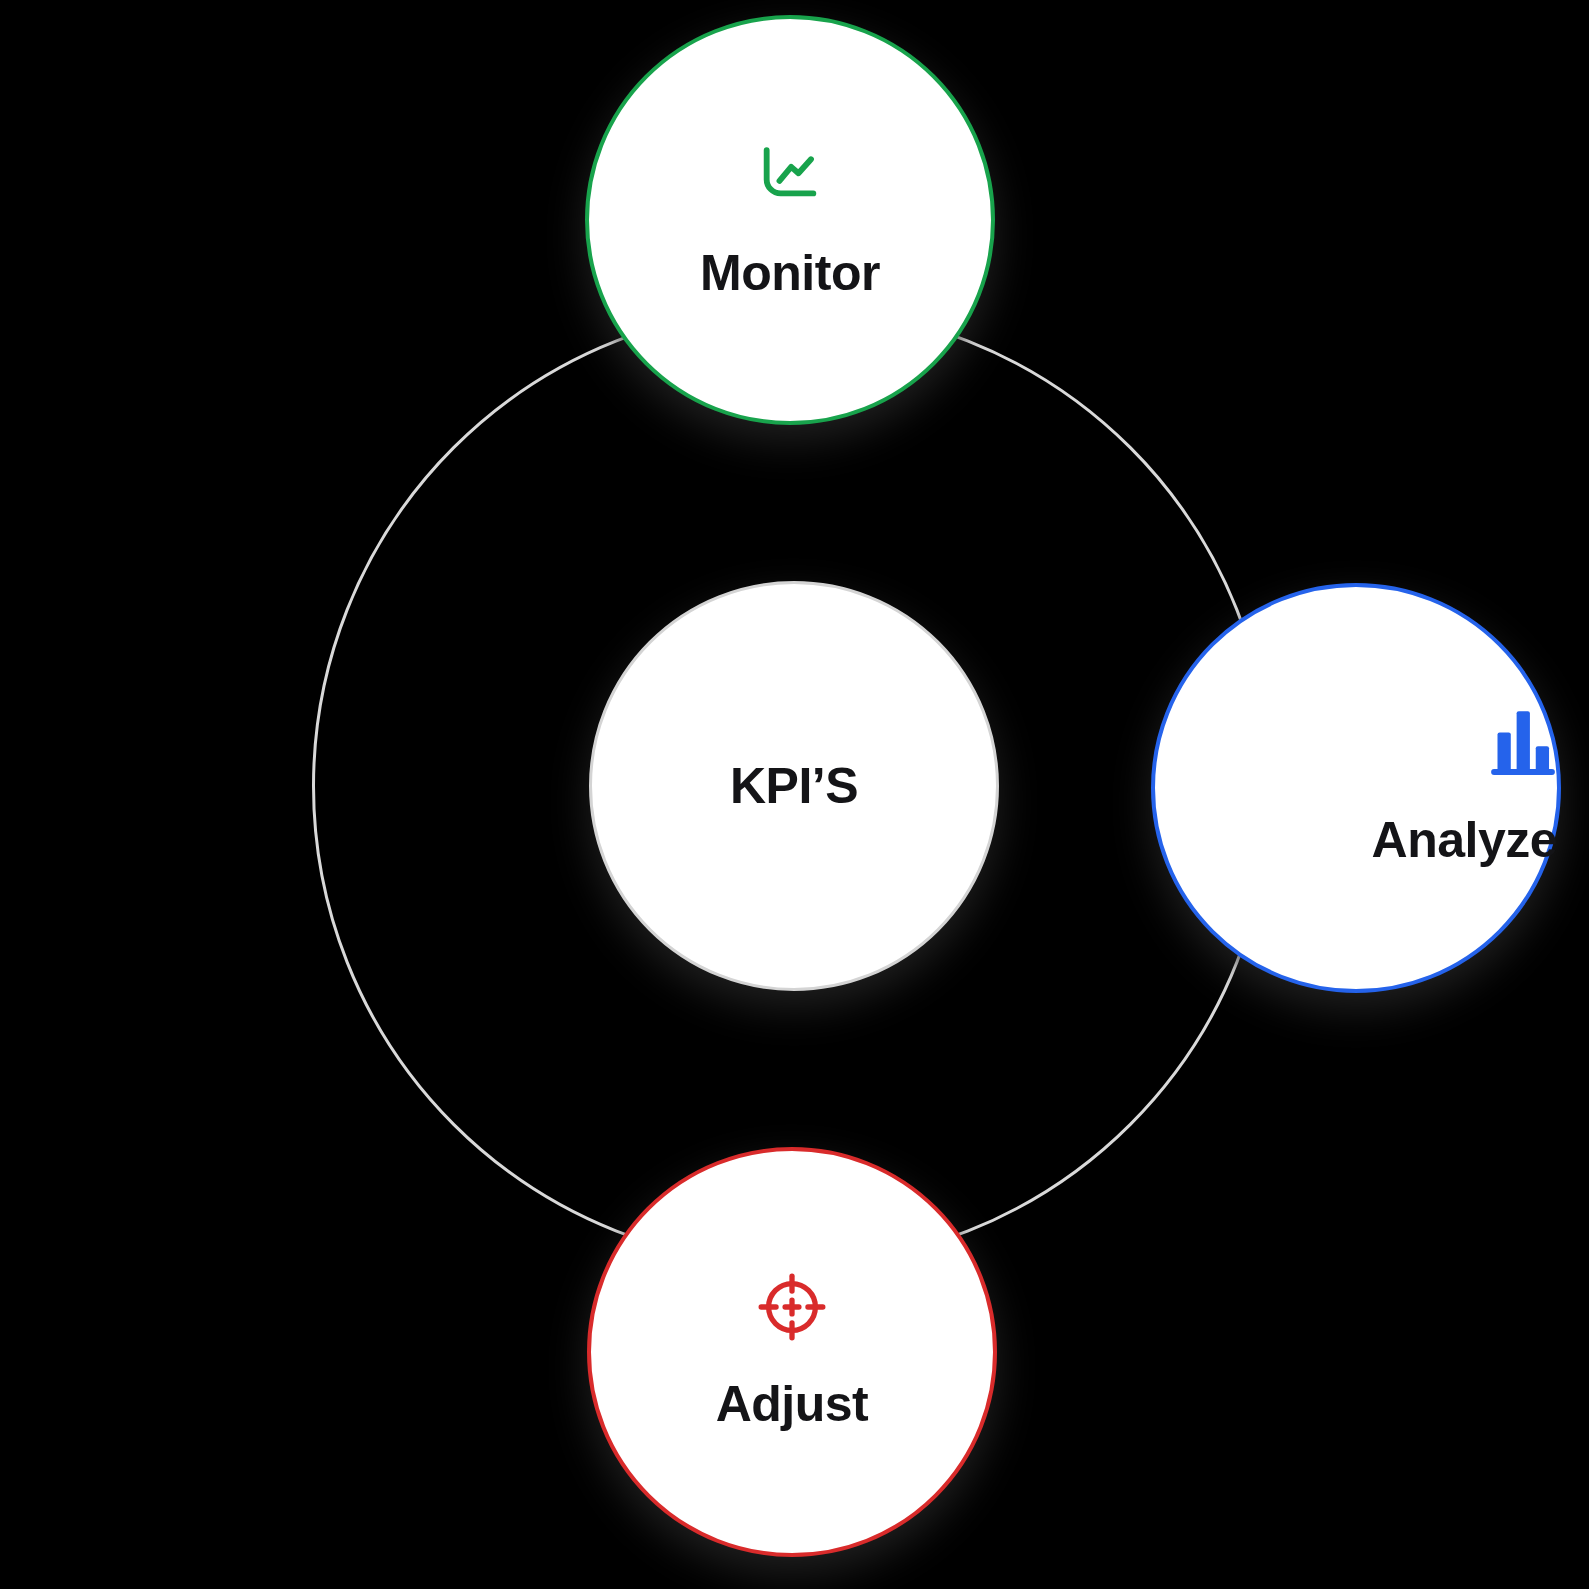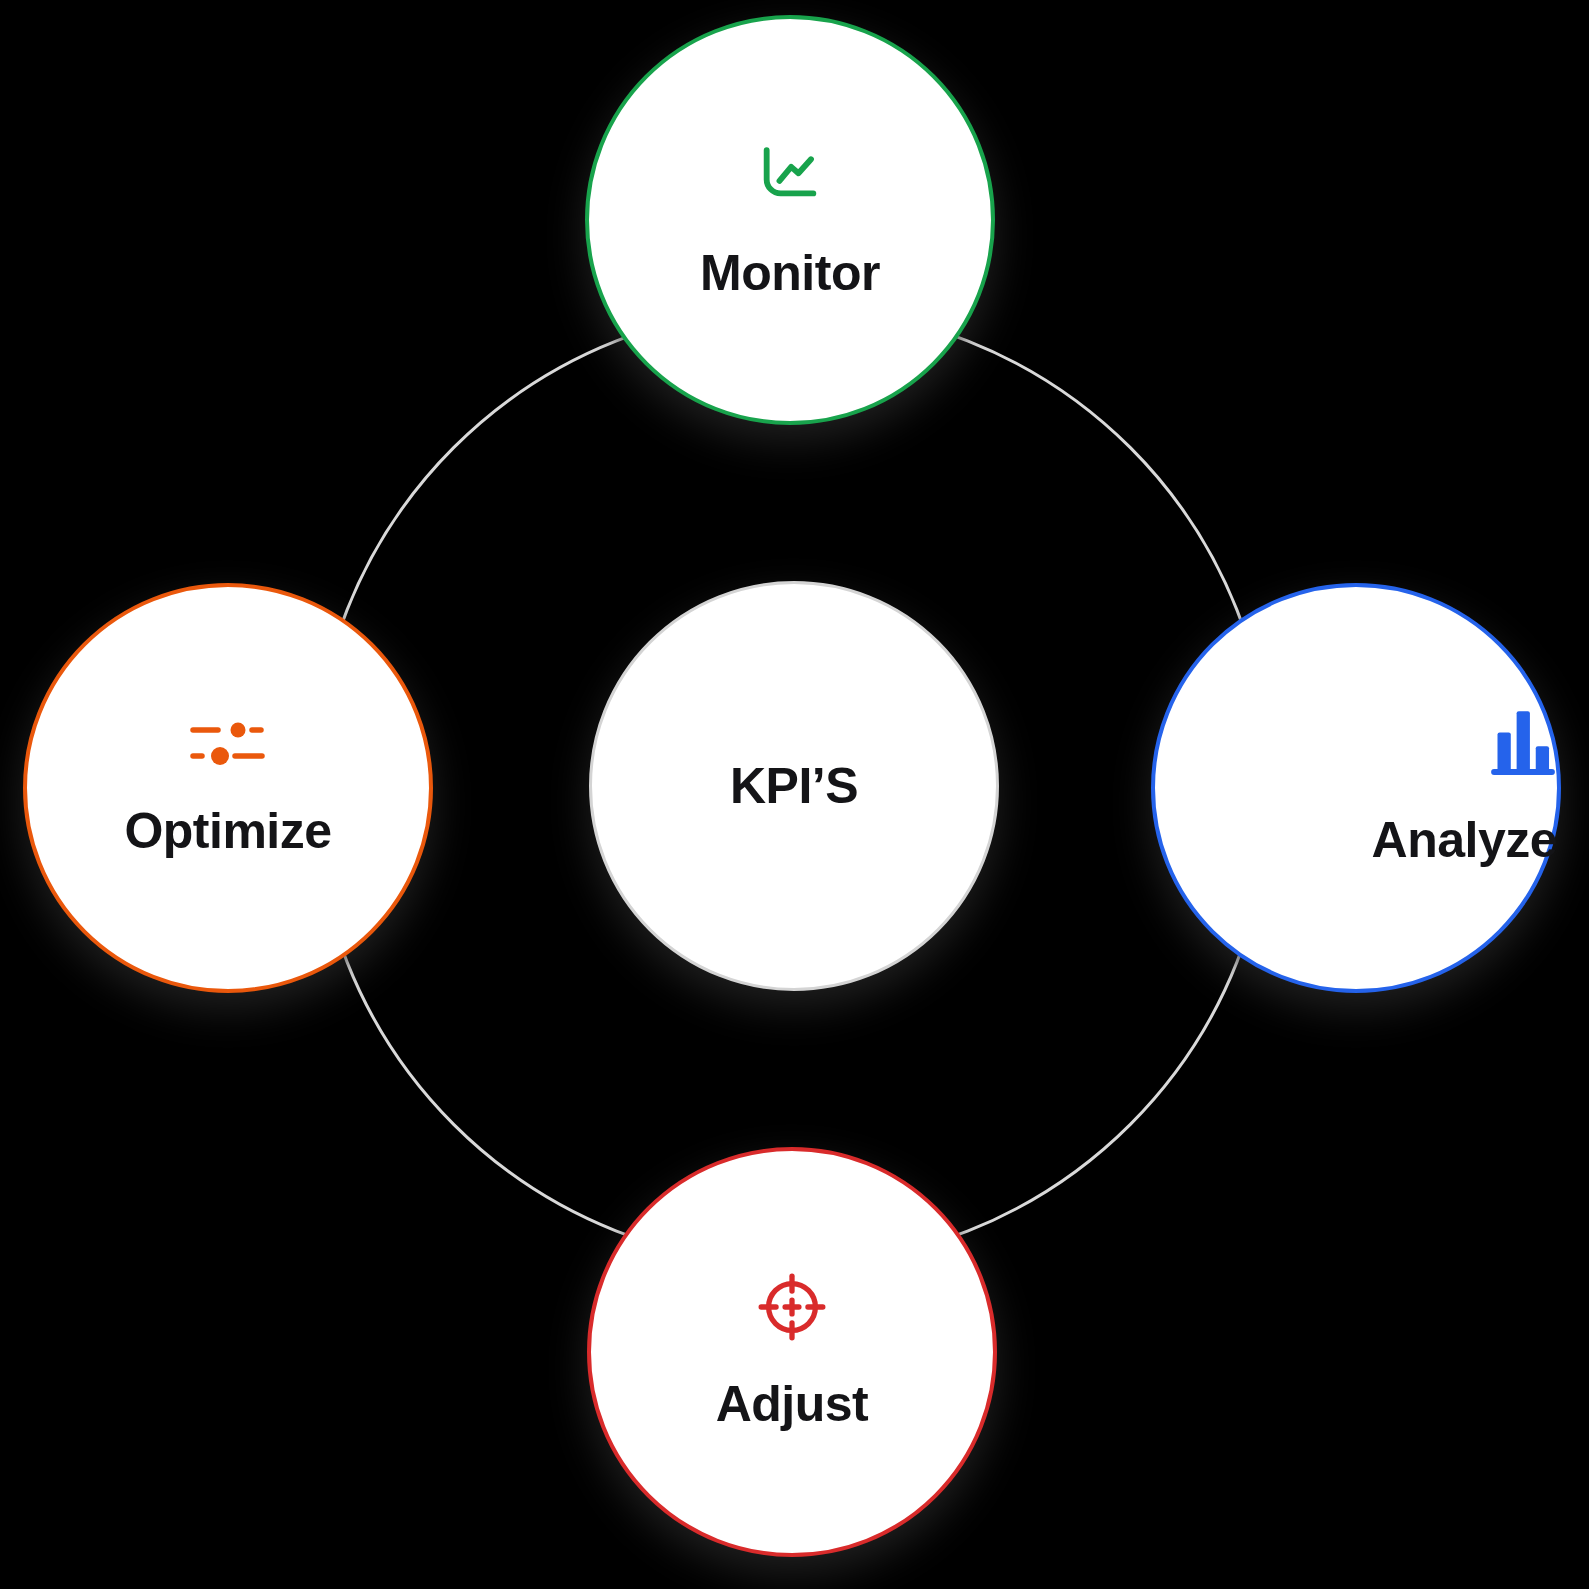--- a/index.html
+++ b/index.html
@@ -72,33 +72,20 @@
   <div class="node node-monitor" style="border-color: rgb(24, 163, 76); color: rgb(24, 163, 76);">
     <span class="icon-wrap">
       <svg width="70" height="70" viewBox="0 0 24 24" fill="none" stroke="currentColor" stroke-width="2" stroke-linecap="round" stroke-linejoin="round">
         <path d="M4 3.5 V13.5 a4.8 4.8 0 0 0 4.8 4.8 H20"></path>
         <path d="M8.4 14 L12.4 9.2 L14.9 11.4 L19.2 6.6"></path>
       </svg>
     </span>
     <div class="label" style="color: rgb(20, 20, 23);">Monitor</div>
   </div>
 
-  <div class="node node-optimize" style="border-color: rgb(234, 88, 12); color: rgb(234, 88, 12);">
-    <span class="icon-wrap">
-      <svg width="78" height="50" viewBox="0 0 78 50" fill="none" stroke="currentColor" stroke-width="5.5" stroke-linecap="round">
-        <line x1="4" y1="12" x2="29" y2="12"></line>
-        <circle cx="49" cy="12" r="7.5" fill="currentColor" stroke="none"></circle>
-        <line x1="63" y1="12" x2="72" y2="12"></line>
-        <line x1="4" y1="38" x2="13" y2="38"></line>
-        <circle cx="31" cy="38" r="9" fill="currentColor" stroke="none"></circle>
-        <line x1="46" y1="38" x2="73" y2="38"></line>
-      </svg>
-    </span>
-    <div class="label" style="color: rgb(20, 20, 23);">Optimize</div>
-  </div>
 
   <div class="node node-analyze" style="border-color: rgb(37, 99, 235); color: rgb(37, 99, 235);">
     <span class="icon-wrap">
       <svg width="68" height="68" viewBox="0 0 64 64" fill="currentColor" stroke="none">
         <rect x="2" y="56.5" width="60" height="5.5" rx="2.75"></rect>
         <rect x="8" y="22" width="12.5" height="37" rx="2"></rect>
         <rect x="26" y="2" width="12.5" height="57" rx="2"></rect>
         <rect x="44" y="35" width="12.5" height="24" rx="2"></rect>
       </svg>
     </span>

